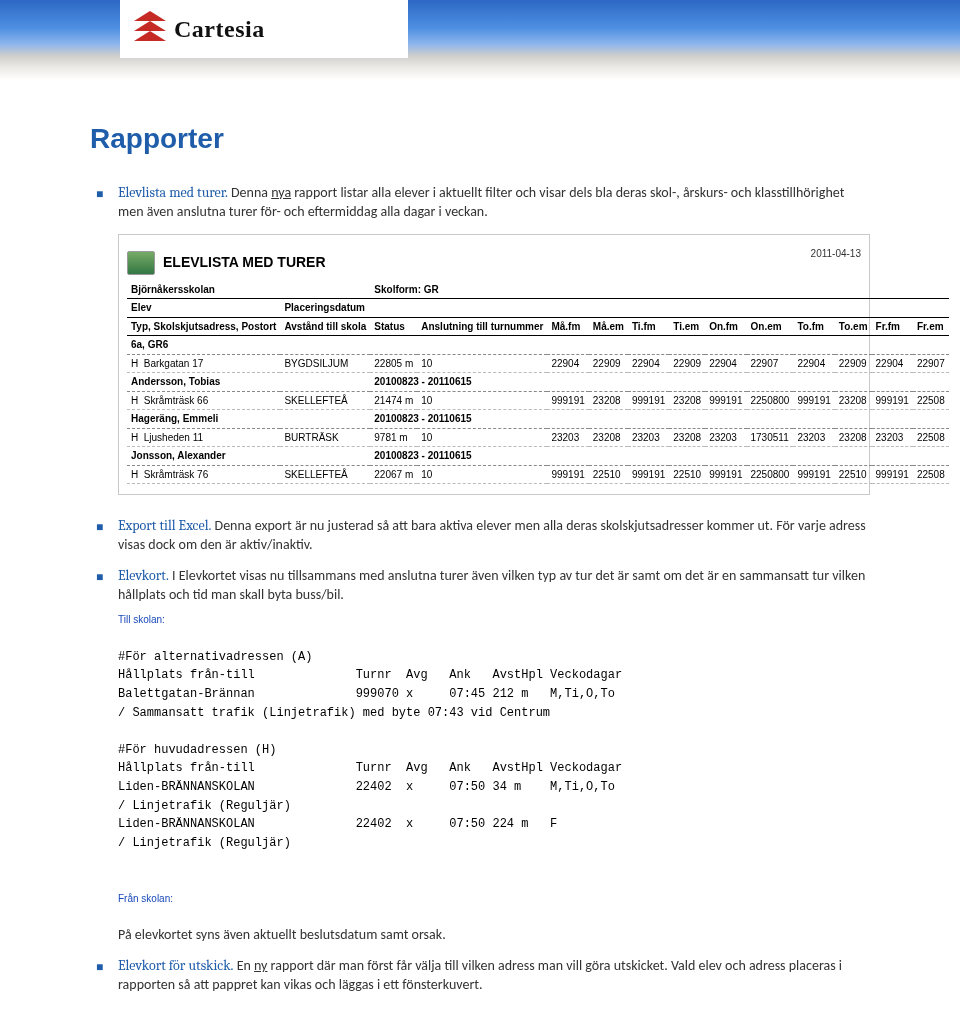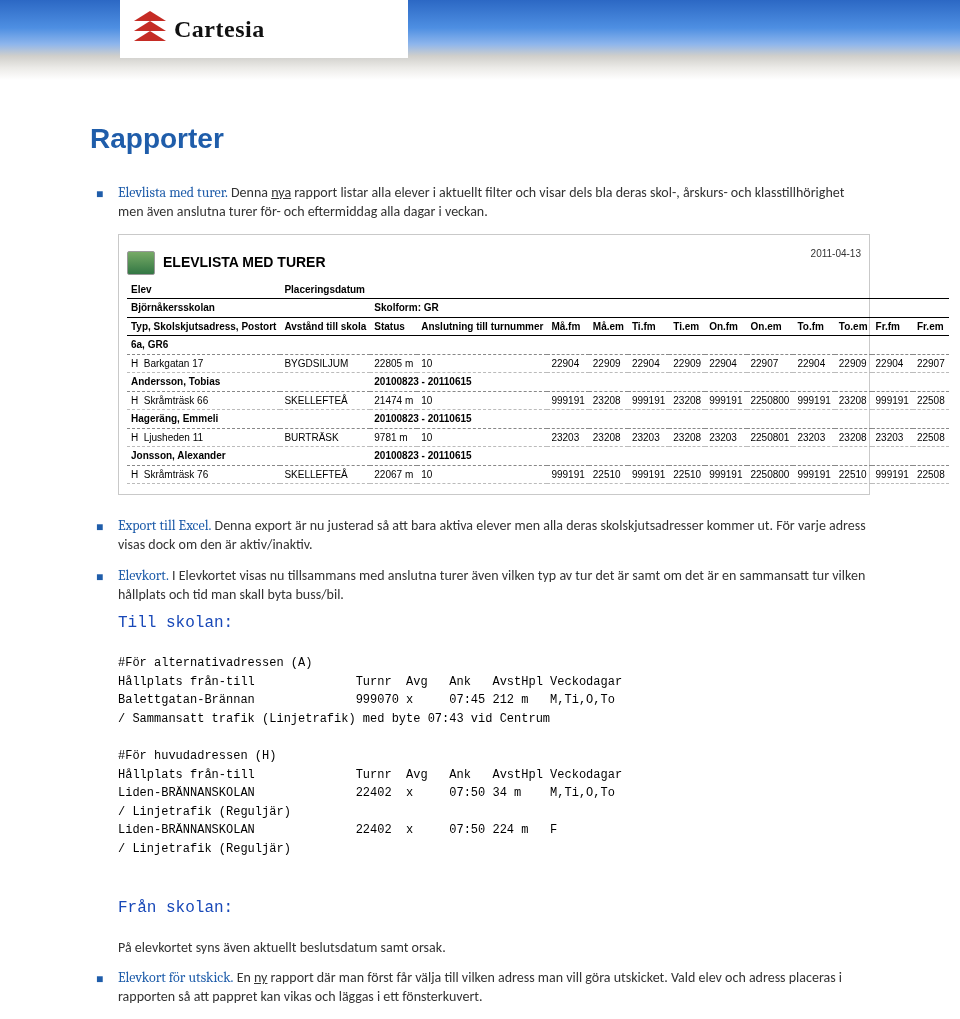--- a/index.html
+++ b/index.html
@@ -17,21 +17,21 @@
   .shot{border:1px solid #c9c9c9;margin:12px 0 22px 0;background:#fff;font-family:Arial,Helvetica,sans-serif;font-size:10.5px;color:#000;padding:12px 8px 10px}
   .shot .title{font-weight:bold;font-size:14px;margin:4px 0 6px;display:flex;align-items:center;gap:8px}
   .shot .date{float:right;font-size:10px;color:#333}
   .shot .thumb{width:26px;height:22px;background:linear-gradient(#7a6,#374);border:1px solid #999;border-radius:2px}
   .shot table{border-collapse:collapse;width:100%}
   .shot th,.shot td{text-align:left;padding:2px 4px;white-space:nowrap;font-size:10px}
   .shot .hdr td,.shot .hdr th{border-bottom:1px solid #000;font-weight:bold}
   .shot .sub td{font-weight:bold;border-bottom:1px dashed #888}
   .shot .row td{border-bottom:1px dashed #bbb}
   .mono{font-family:"Courier New",monospace;font-size:12px;line-height:1.55;white-space:pre;color:#000;margin:6px 0 18px}
-  .mono .blue{color:#1848b8;font-family:Liberation Mono, monospace;font-size:16px}
+  .mono .blue{color:#1848b8;font-family:Liberation Sans, sans-serif;font-size:10px}
 </style>
 </head>
 <body>
 
 <div class="header">
   <div class="header-inner">
     <span class="logo-tri">
       <svg width="32" height="30" viewBox="0 0 32 30">
           <polygon points="16,0 32,10 0,10" fill="#c52b24"></polygon>
           <polygon points="16,10 32,20 0,20" fill="#c52b24"></polygon>
@@ -51,29 +51,29 @@
 
       
       <div class="shot">
         <span class="date">2011-04-13</span>
         <div class="title">
             <span class="thumb"></span>
             <span>ELEVLISTA MED TURER</span>
           </div>
         <table>
           <tbody>
-              <tr class="hdr" style="font-size:9px">
+              <tr class="hdr">
+            <td colspan="2">Björnåkersskolan</td>
+            <td colspan="2"><span>Skolform:</span> <span>GR</span></td>
+            <td colspan="10"></td>
+          </tr>
+          <tr class="hdr" style="font-size:9px">
             <td>Elev</td>
                 <td colspan="3">Placeringsdatum</td>
                 <td colspan="10"></td>
-          </tr>
-          <tr class="hdr">
-            <td colspan="2">Björnåkersskolan</td>
-            <td colspan="2"><span>Skolform:</span> <span>GR</span></td>
-            <td colspan="10"></td>
           </tr>
           <tr class="hdr" style="font-size:9px">
             <td>Typ, Skolskjutsadress, Postort</td>
             <td>Avstånd till skola</td>
             <td>Status</td>
             <td>Anslutning till turnummer</td>
             <td>Må.fm</td>
                 <td>Må.em</td>
                 <td>Ti.fm</td>
                 <td>Ti.em</td>
@@ -132,21 +132,21 @@
               <tr class="row">
                 <td>H&nbsp;&nbsp;Ljusheden 11</td>
                 <td>BURTRÄSK</td>
                 <td>9781 m</td>
                 <td>10</td>
                 <td>23203</td>
                 <td>23208</td>
                 <td>23203</td>
                 <td>23208</td>
                 <td>23203</td>
-                <td>2250801</td>
+                <td>1730511</td>
                 <td>23203</td>
                 <td>23208</td>
                 <td>23203</td>
                 <td>22508</td>
               </tr>
               <tr class="sub">
                 <td colspan="2"><b>Jonsson, Alexander</b></td>
                 <td colspan="12">20100823 - 20110615</td>
               </tr>
               <tr class="row">

